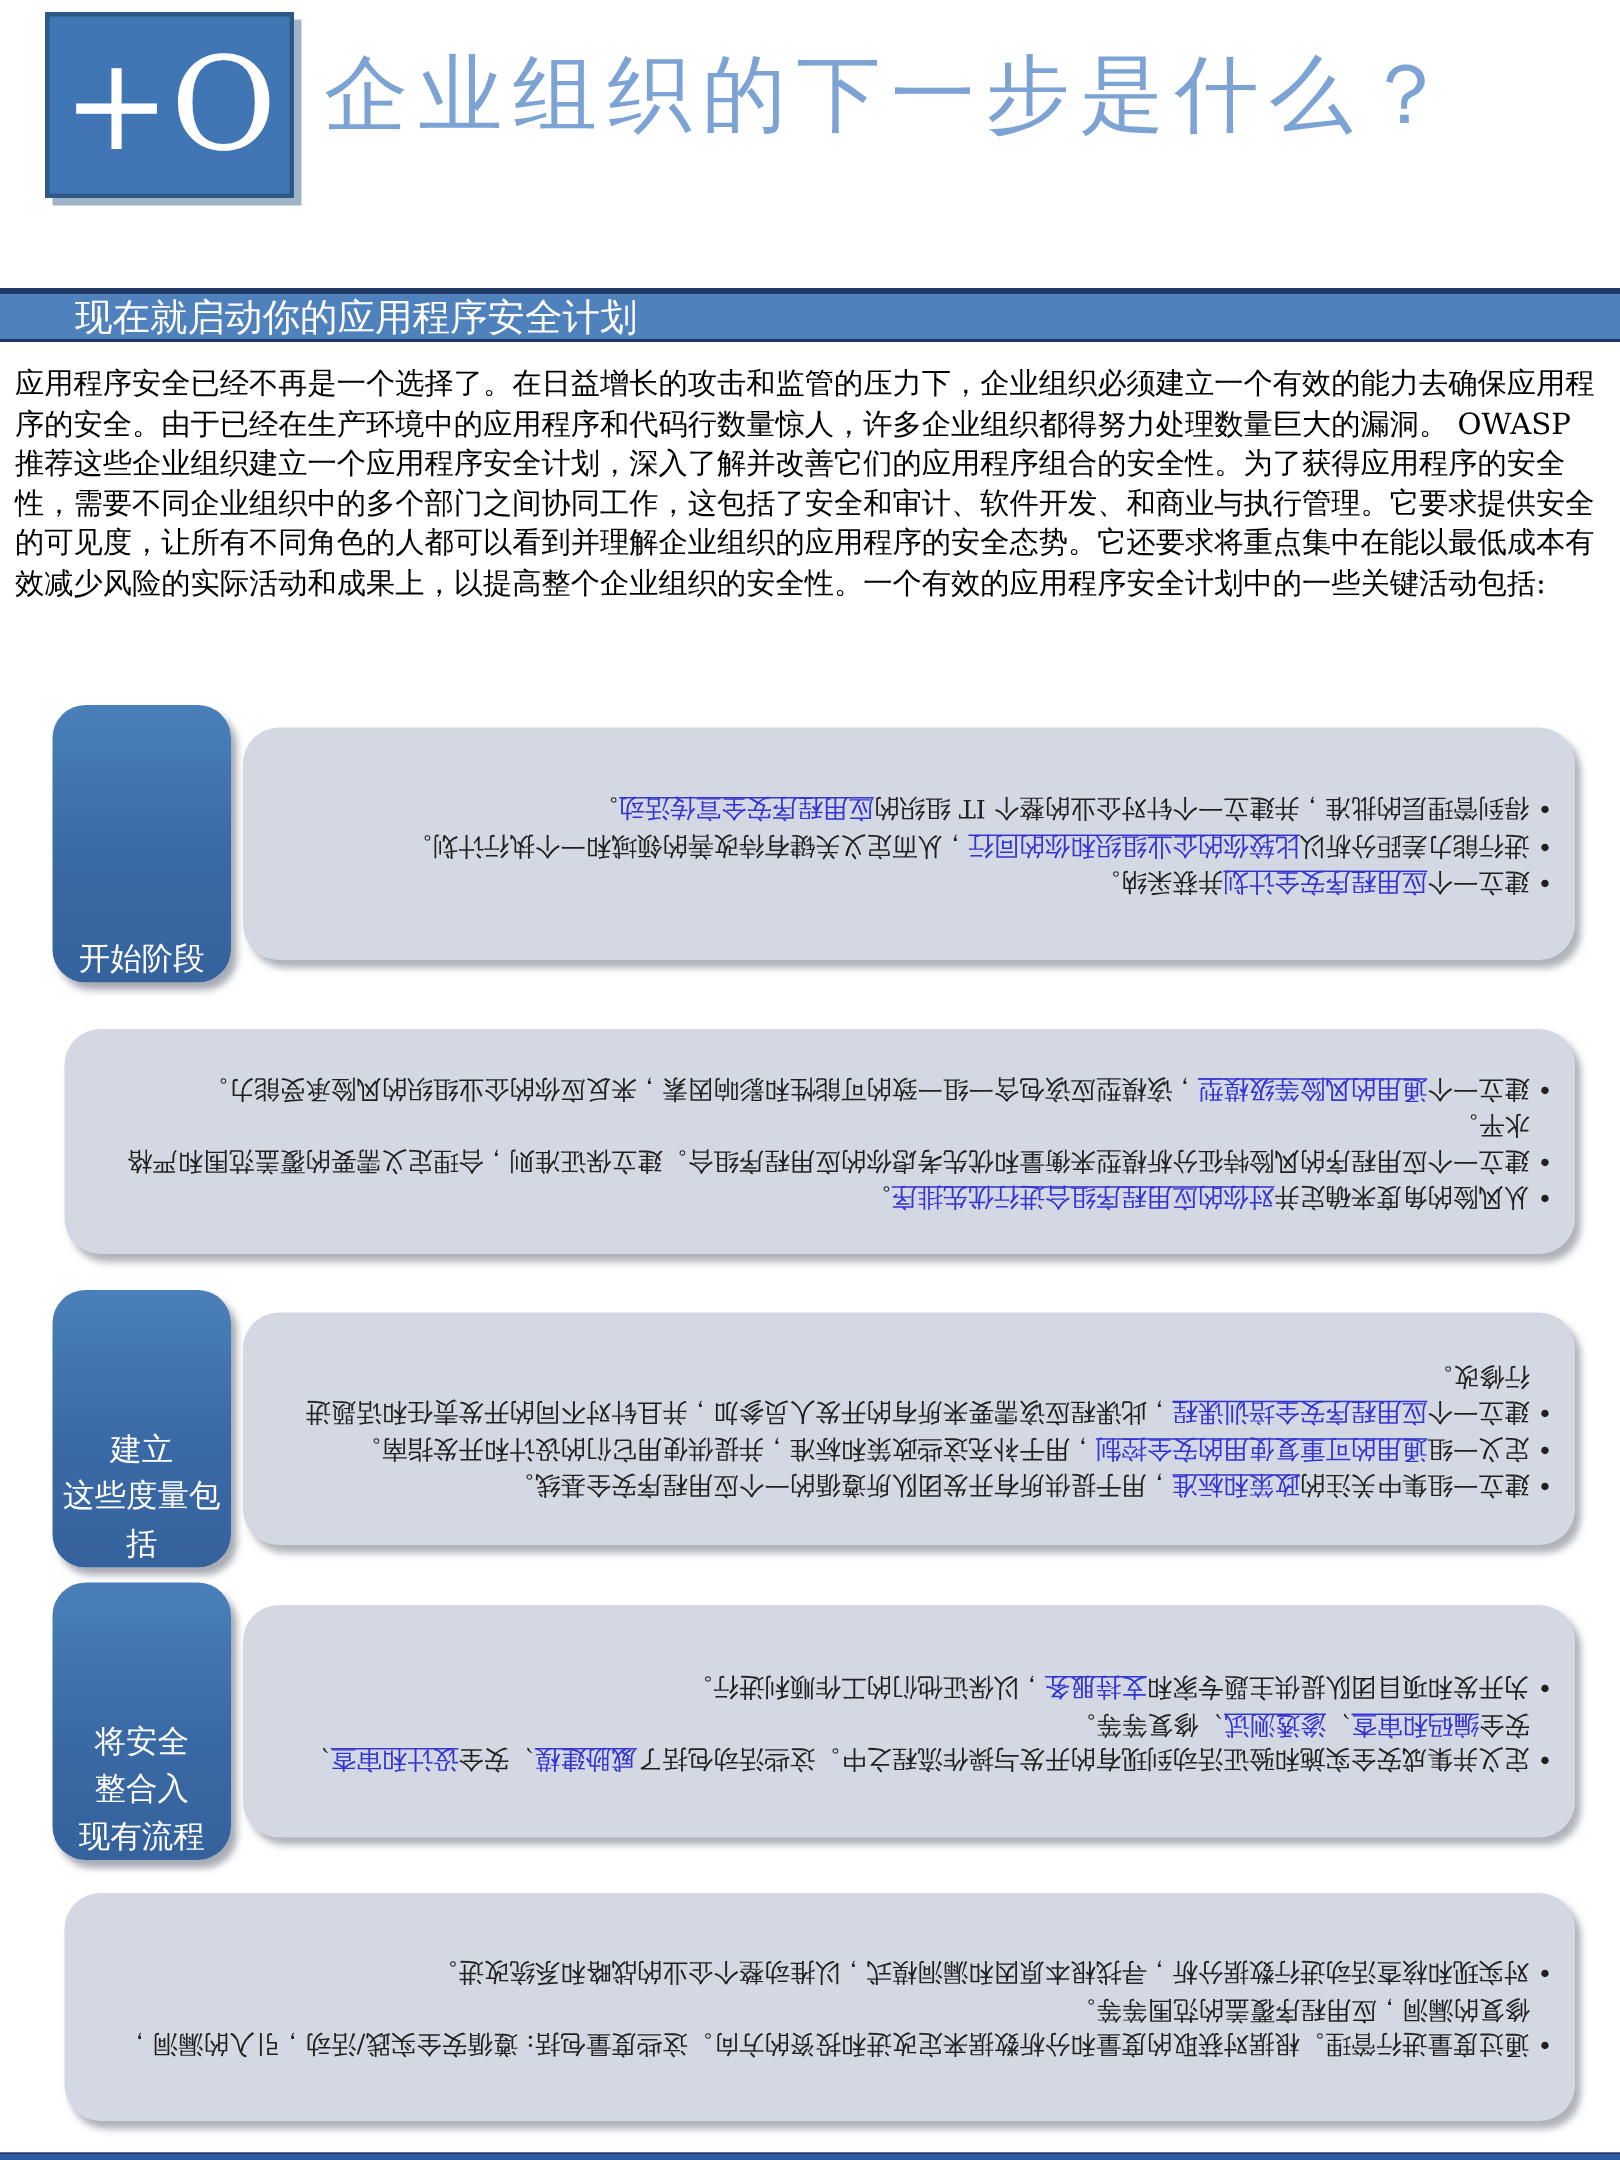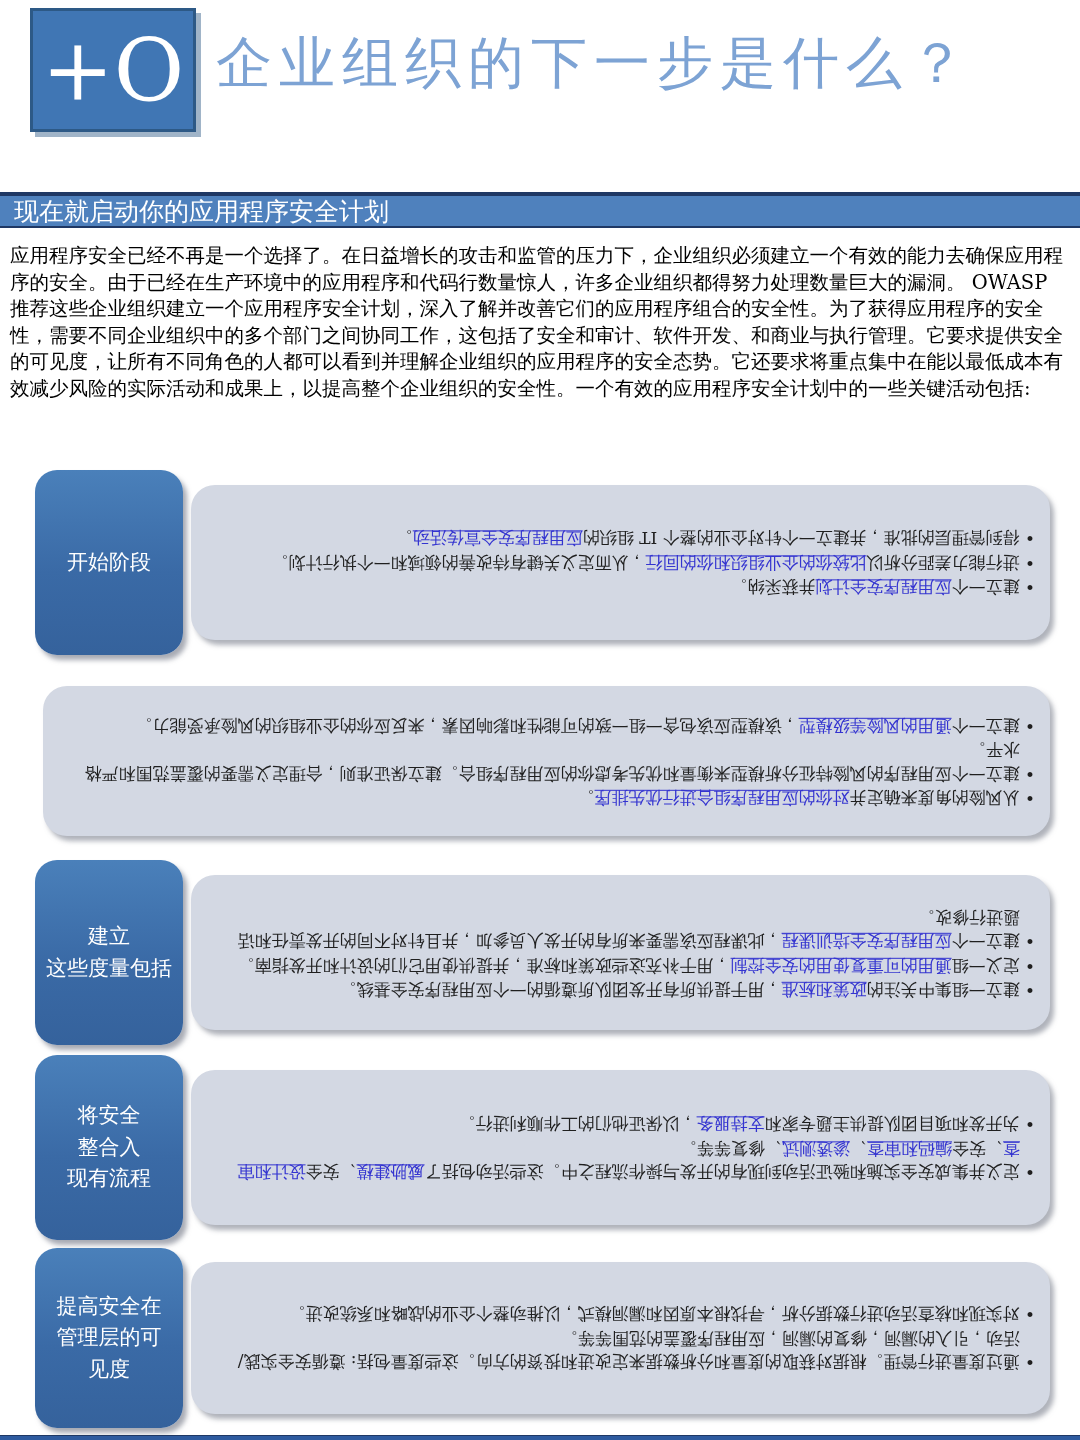--- a/index.html
+++ b/index.html
@@ -25,43 +25,44 @@
   }
   
   .banner{
     position:absolute;left:0;top:192px;width:1080px;height:36px;
     background:#4f81bd;border-top:4px solid #1f3864;border-bottom:2px solid #1f3864;
     box-sizing:border-box;display:flex;align-items:center;
   }
   .banner-text{
     color:#ffffff;font-size:25px;padding-left:14px;
     font-family:Liberation Serif, serif;
+    margin-left:36px;
   }
   
   .intro{
     position:absolute;left:10px;top:243px;width:1060px;
     font-size:19.5px;line-height:1.36;color:#000000;
     font-family:"DejaVu Serif",serif;text-align:left;
   }
   
   .sections{
     position:absolute;left:0;top:470px;width:1080px;
     display:flex;flex-direction:column;
   }
   .section-row{display:flex;align-items:center;margin:0 30px 0 35px;}
   .section-row:nth-child(1){height:185px;margin-bottom:17px;}
   .section-row:nth-child(2){height:178px;margin-bottom:10px;}
   .section-row:nth-child(3){height:185px;margin-bottom:10px;}
   .section-row:nth-child(4){height:185px;margin-bottom:8px;}
   .section-row:nth-child(5){height:180px;}
   .label-box{
-    width:148px;height:100%;flex:none;box-sizing:border-box;
+    width:119px;height:100%;flex:none;box-sizing:border-box;
     background:linear-gradient(180deg,#4a80ba 0%,#3a6aa6 55%,#35629c 100%);
     border-radius:22px;color:#ffffff;
-    display:flex;flex-direction:column;align-items:center;justify-content:center;
+    display:flex;flex-direction:column;align-items:center;justify-content:flex-end;
     font-size:21px;line-height:1.5;text-align:center;
     box-shadow:4px 5px 5px rgba(110,115,130,0.6);
     font-family:"DejaVu Serif",serif;
   }
   .content-box{
     flex:1;height:84%;margin-left:8px;box-sizing:border-box;
     background:#d3d8e3;border-radius:24px;
     box-shadow:4px 5px 5px rgba(110,115,130,0.55);
     display:flex;align-items:center;
   }
@@ -136,25 +137,20 @@
         <div>现有流程</div>
       </div>
       <div class="content-box">
         <div class="content-inner">
           <div class="bullet"><span>•&nbsp;</span><span>定义并集成安全实施和验证活动到现有的开发与操作流程之中。这些活动包括了</span><span class="link">威胁建模</span><span>、安全</span><span class="link">设计和审查</span><span>、安全</span><span class="link">编码和审查</span><span>、</span><span class="link">渗透测试</span><span>、修复等等。</span></div>
           <div class="bullet"><span>•&nbsp;</span><span>为开发和项目团队提供主题专家和</span><span class="link">支持服务</span><span>，以保证他们的工作顺利进行。</span></div>
         </div>
       </div>
     </div>
     <div class="section-row">
-      <div class="label-box">
-        <div>提高安全在</div>
-        <div>管理层的可</div>
-        <div>见度</div>
-      </div>
       <div class="content-box">
         <div class="content-inner">
           <div class="bullet"><span>•&nbsp;</span><span>通过度量进行管理。根据对获取的度量和分析数据来定改进和投资的方向。这些度量包括: 遵循安全实践/活动，引入的漏洞，修复的漏洞，应用程序覆盖的范围等等。</span></div>
           <div class="bullet"><span>•&nbsp;</span><span>对实现和核查活动进行数据分析，寻找根本原因和漏洞模式，以推动整个企业的战略和系统改进。</span></div>
         </div>
       </div>
     </div>
   </div>
 
 <div class="bottom-bar"></div>

